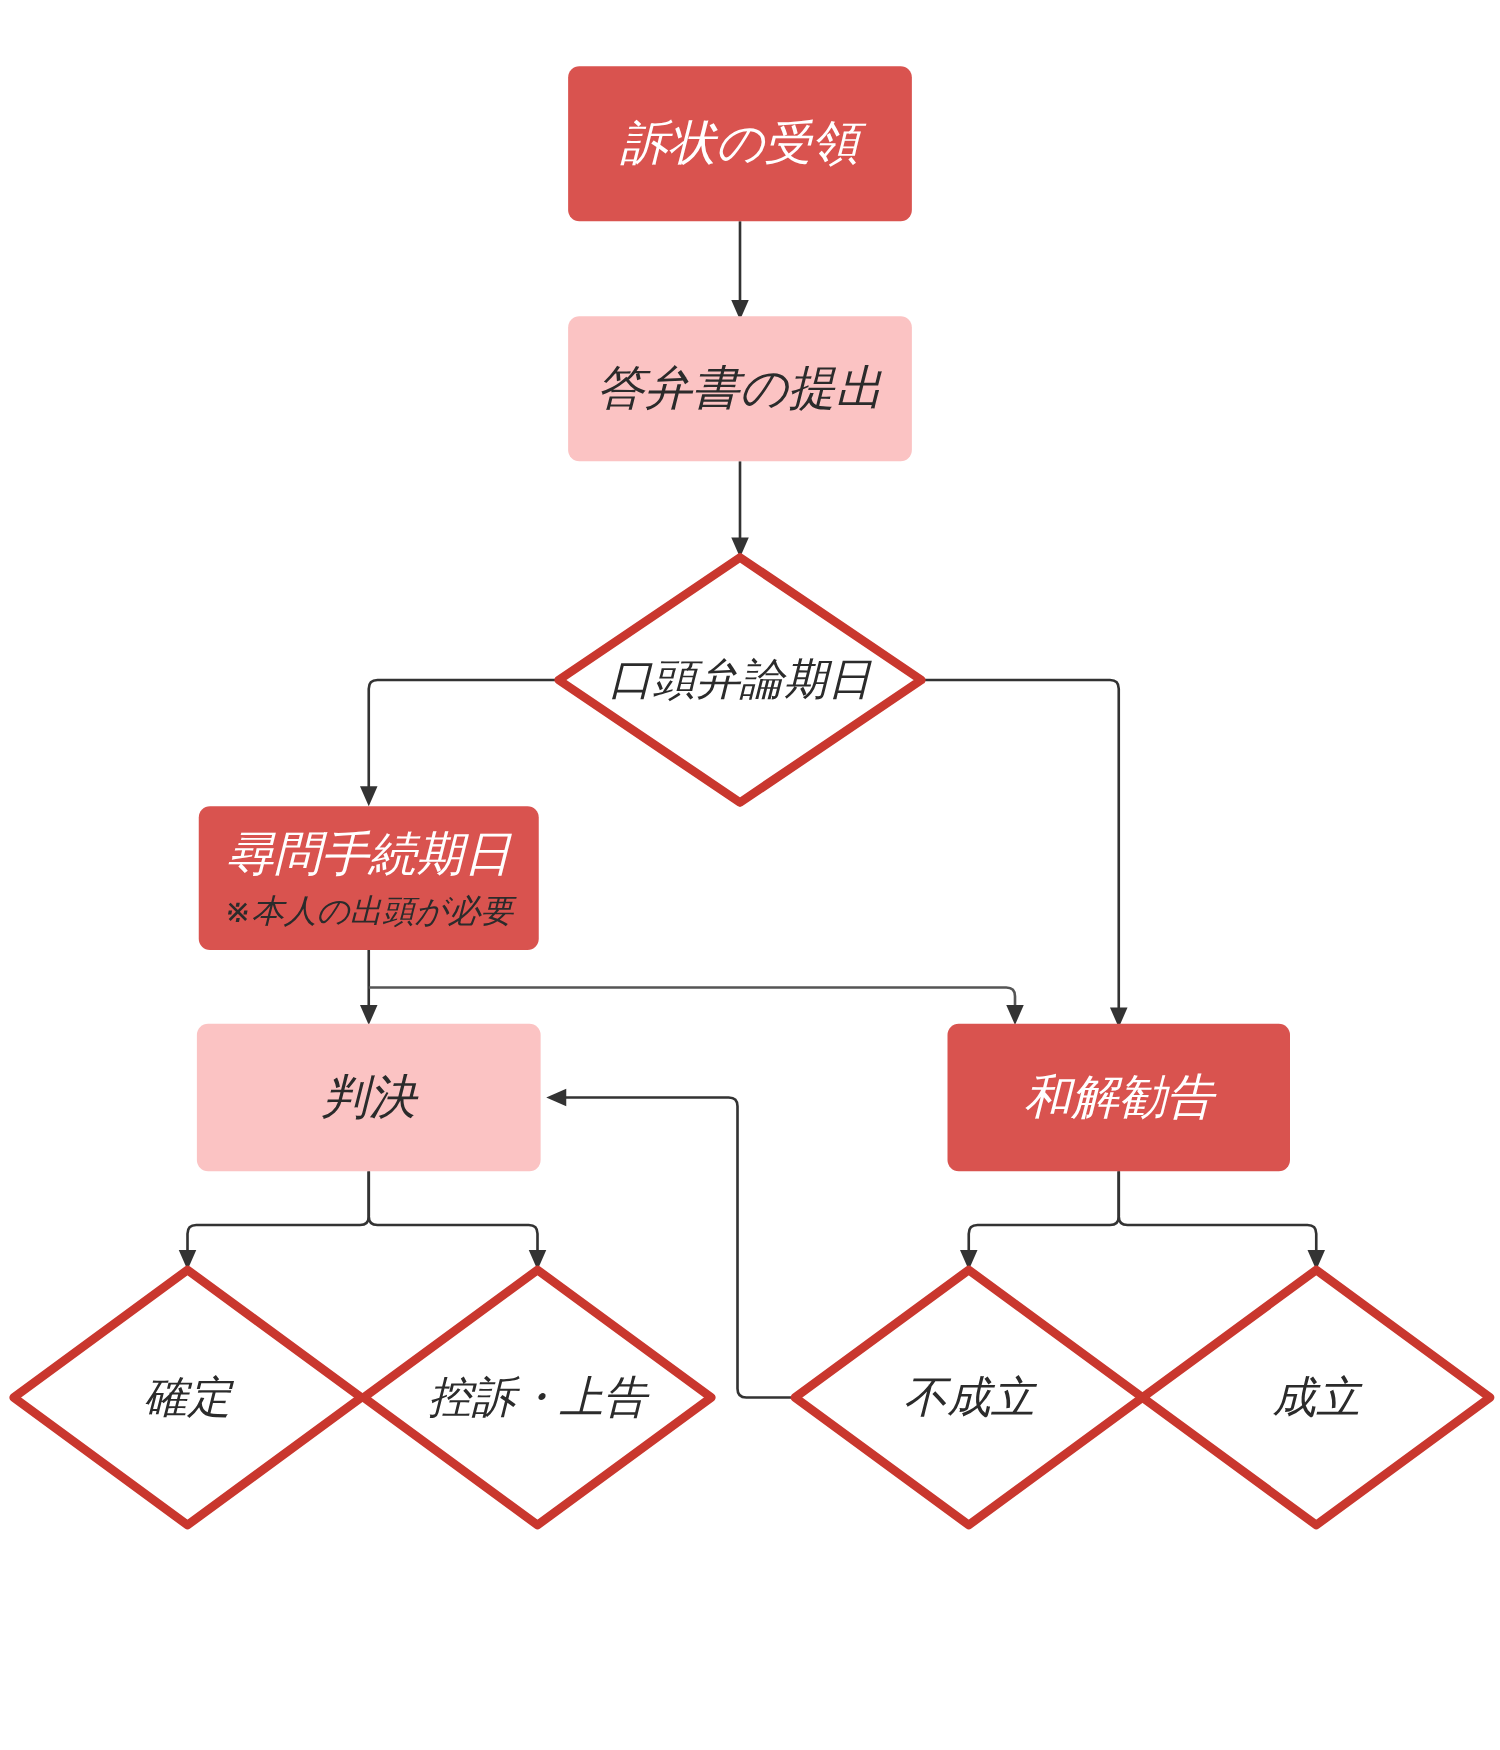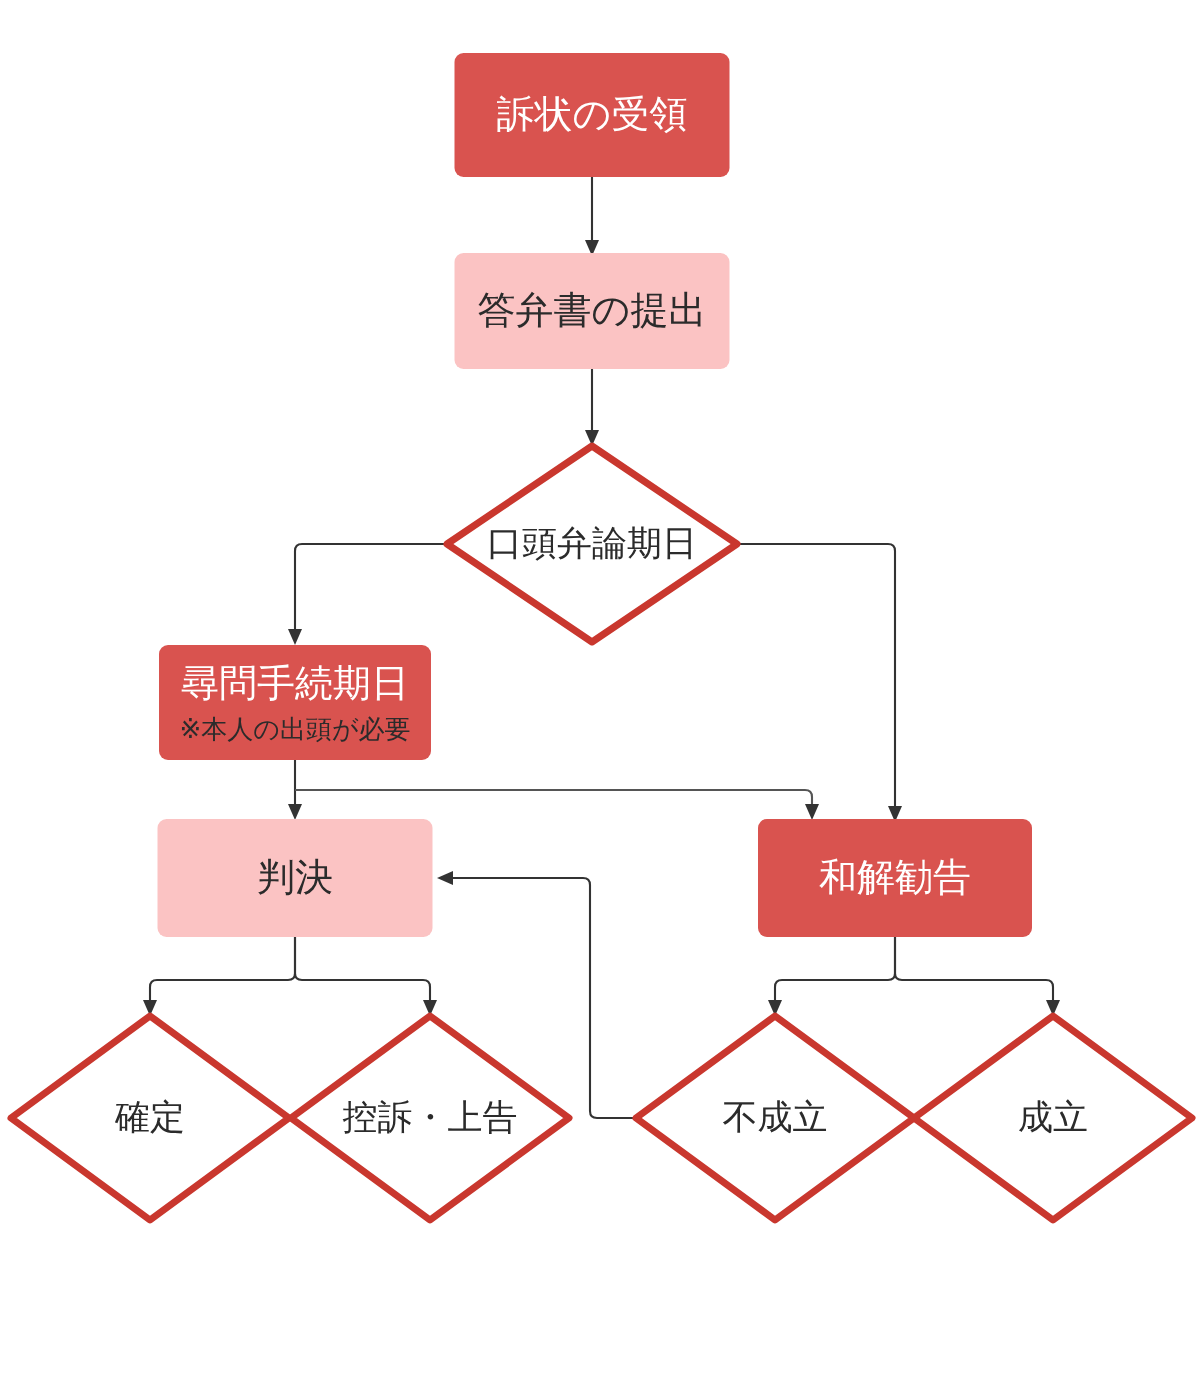--- a/index.html
+++ b/index.html
@@ -10,20 +10,21 @@
   body {
     width: 1200px;
     height: 1400px;
     font-family: "Liberation Sans", "DejaVu Sans", sans-serif;
     overflow: hidden;
   }
   #flow-root {
     position: relative;
     width: 1171px;
     height: 1400px;
+    font-style: italic;
   }
   svg#flow-svg {
     position: absolute;
     top: 0;
     left: 0;
     width: 1200px;
     height: 1400px;
     display: block;
   }
   .node-label {

